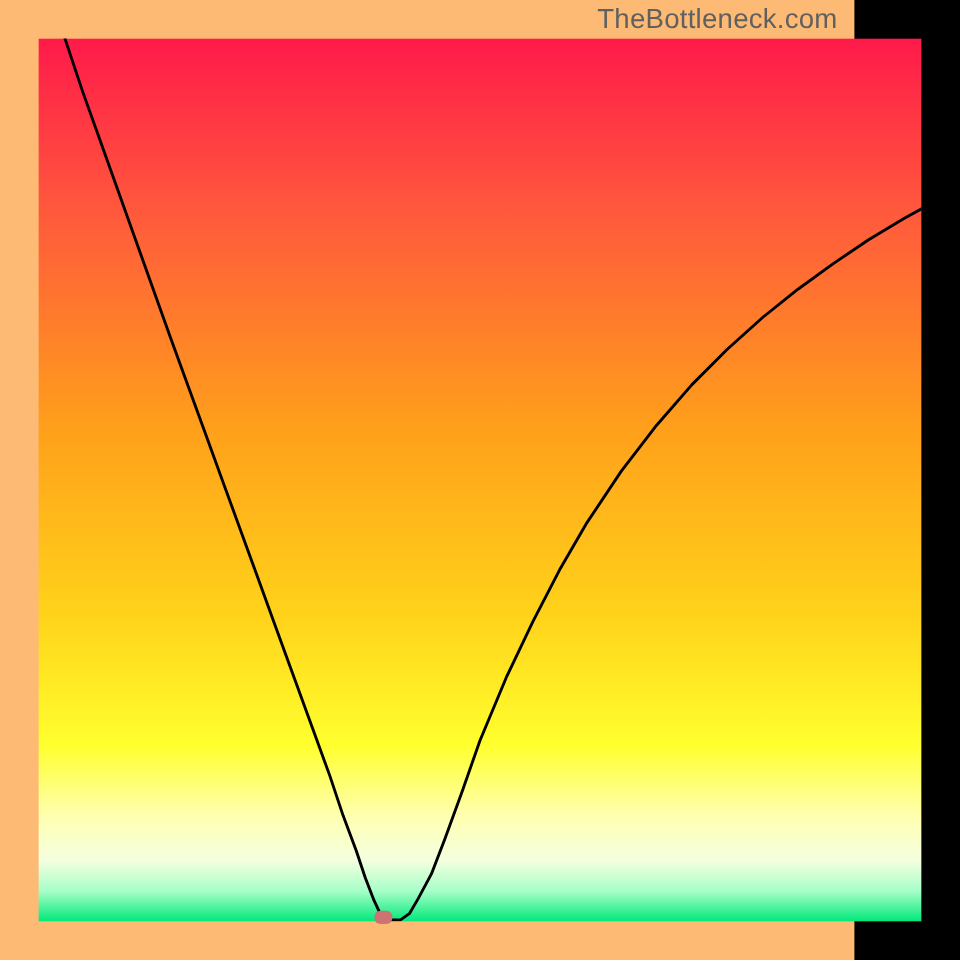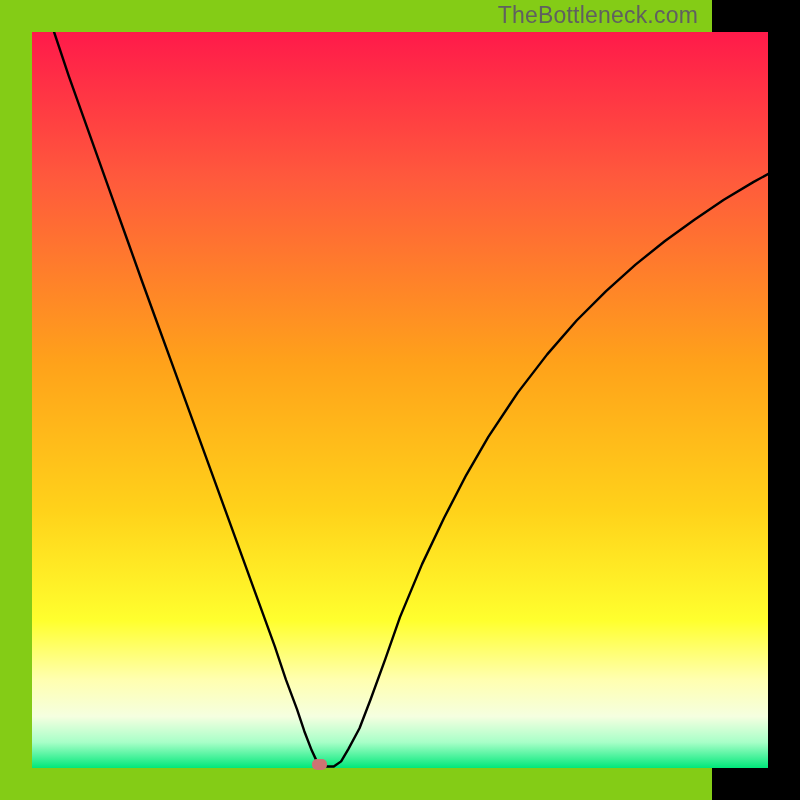--- a/index.html
+++ b/index.html
@@ -8,21 +8,21 @@
     width: 800px;
     height: 800px;
     background: #000;
     overflow: hidden;
     font-family: Arial, Helvetica, sans-serif;
   }
   .outer {
     position: relative;
     width: 712px;
     height: 800px;
-    background: #84cc16;
+    background: #fdba74;
   }
   .watermark {
     position: absolute;
     top: 2px;
     right: 14px;
     color: #606060;
     font-size: 23px;
     font-weight: 500;
     letter-spacing: 0.2px;
   }

